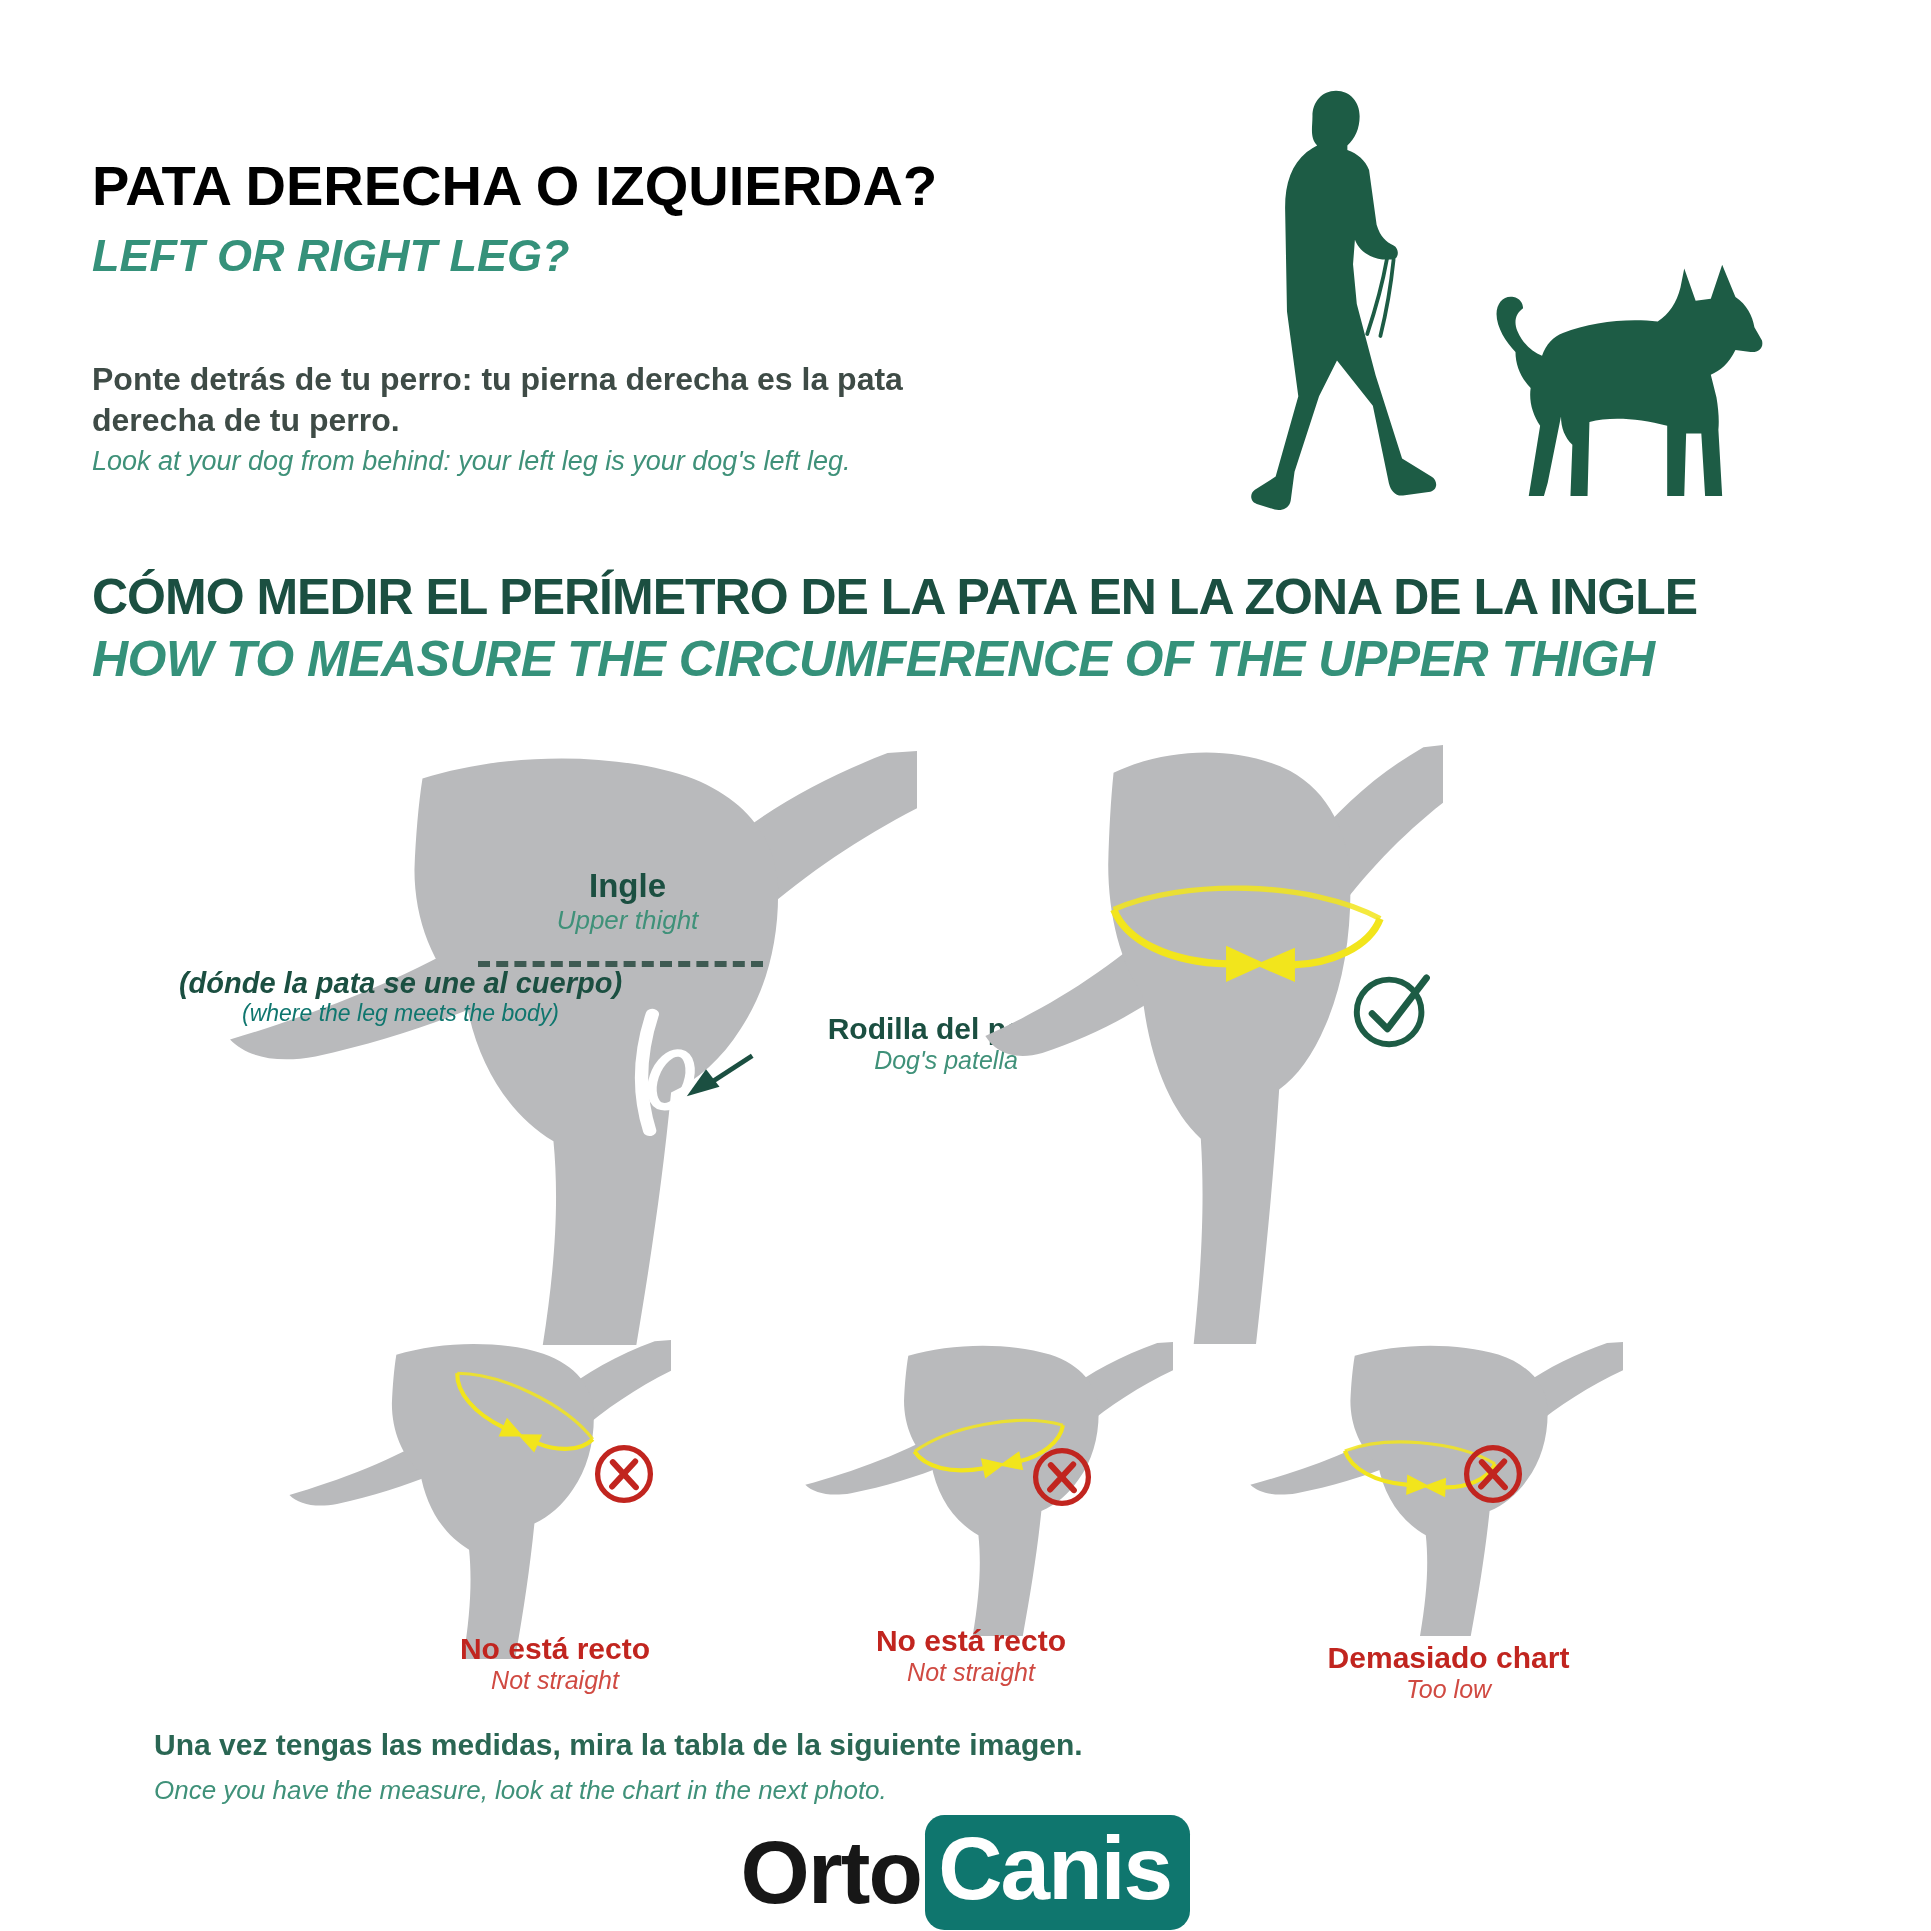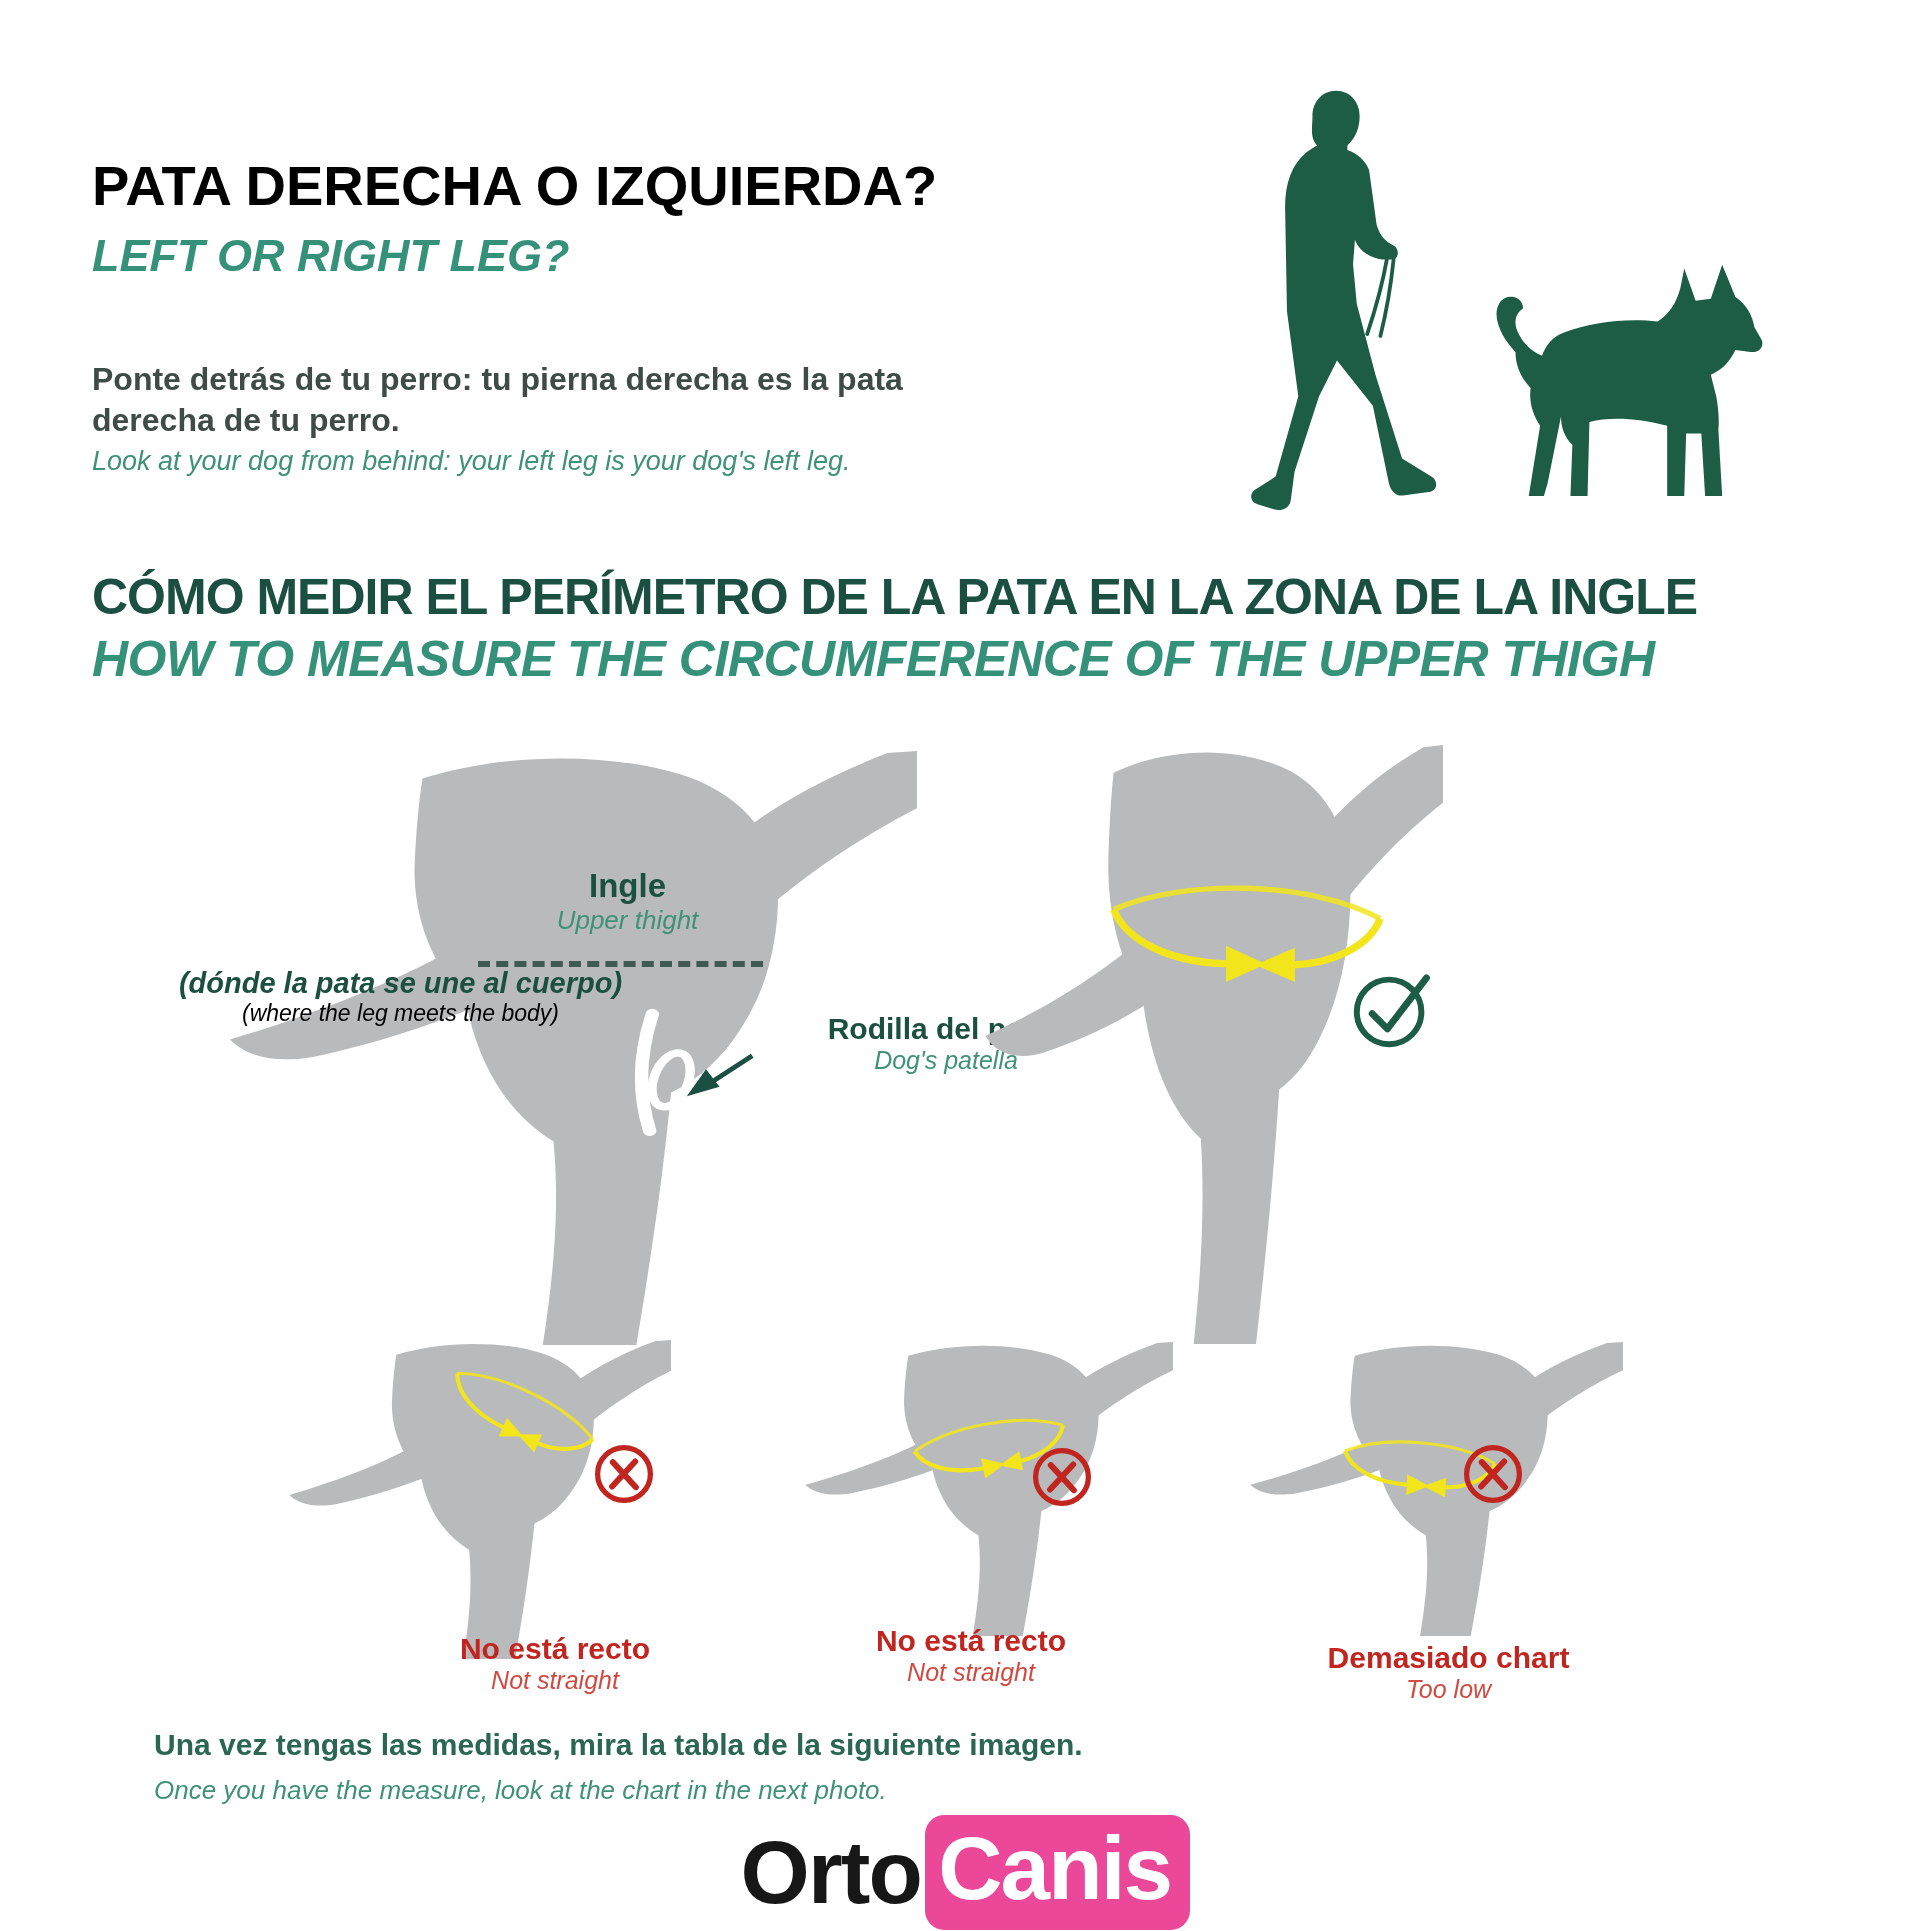--- a/index.html
+++ b/index.html
@@ -12,35 +12,35 @@
   .title-es{font-size:56px;font-weight:bold;color:#000000;letter-spacing:0px;}
   .title-en{font-size:45px;font-weight:bold;font-style:italic;color:#35917a;}
   .body-es{font-size:32px;font-weight:bold;color:#3e4b46;line-height:1.28;width:869px;}
   .body-en{font-size:27px;font-style:italic;color:#3f9179;}
   .h2-es{font-size:50px;font-weight:bold;color:#1b4f41;letter-spacing:-1px;}
   .h2-en{font-size:50px;font-weight:bold;font-style:italic;color:#35917a;letter-spacing:-0.5px;}
   .lbl-center{text-align:center;}
   .lbl-es-sm{font-size:33px;font-weight:bold;color:#1b4f41;}
   .lbl-en-sm{font-size:26px;font-style:italic;color:#3f9179;}
   .where-es{font-size:29px;font-weight:bold;font-style:italic;color:#1b4f41;}
-  .where-en{font-size:23px;font-style:italic;color:#000000;}
+  .where-en{font-size:23px;font-style:italic;color:#0f766e;}
   .knee-es{font-size:30px;font-weight:bold;color:#1b4f41;}
   .knee-en{font-size:25px;font-style:italic;color:#3f9179;}
   .measure-es{font-size:33px;font-weight:bold;color:#1b4f41;line-height:1.3;width:415px;}
   .measure-en{font-size:27px;font-style:italic;color:#3f9179;line-height:1.3;width:415px;margin-top:9.7px;}
   .wrong-es{font-size:30px;font-weight:bold;color:#c1251f;}
   .wrong-en{font-size:25px;font-style:italic;color:#d04a42;}
   .note-es{font-size:30px;font-weight:bold;color:#2a6653;}
   .note-en{font-size:26px;font-style:italic;color:#3f9179;}
   
   .dashline{border-top:6.8px dashed #3e5a52;width:285px;height:0;}
   
   .logo{left:0;right:0;top:1815px;display:flex;justify-content:center;align-items:center;}
   .logo-orto{font-size:89px;font-weight:bold;color:#171717;letter-spacing:-1.9px;}
-  .logo-canis{font-size:89px;font-weight:bold;color:#ffffff;background:#ec4899;
+  .logo-canis{font-size:89px;font-weight:bold;color:#ffffff;background:#0f766e;
               border-radius:19.3px;padding:1.9px 19.3px 9.7px 13.5px;margin-left:3.9px;letter-spacing:-1.9px;}
   svg{display:block;}
 </style>
 </head>
 <body>
 
 <div class="canvas">
 
   <svg width="0" height="0" style="position:absolute" aria-hidden="true">
     <defs>

